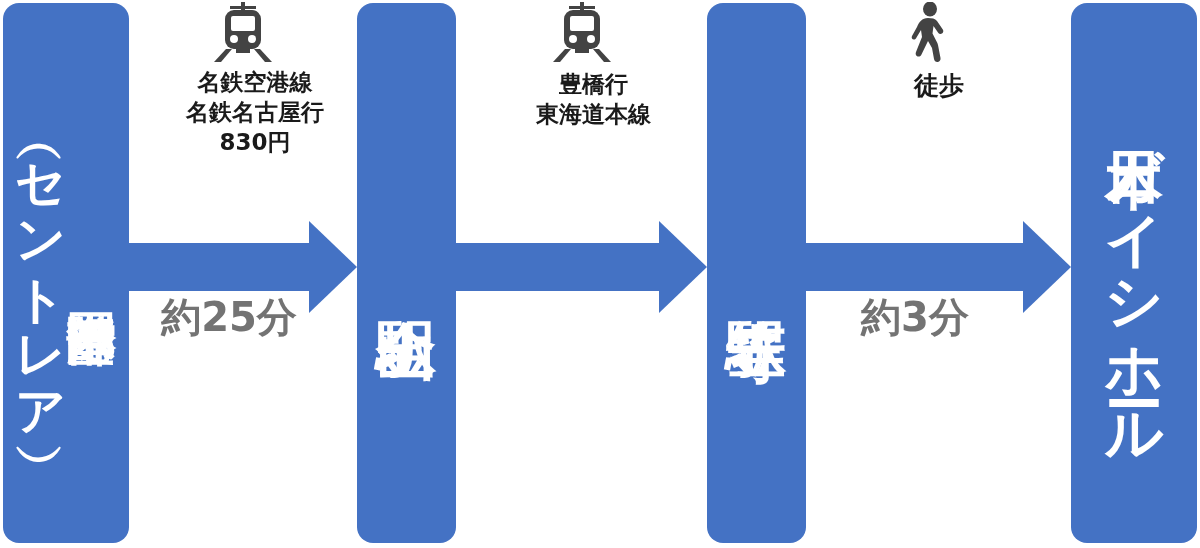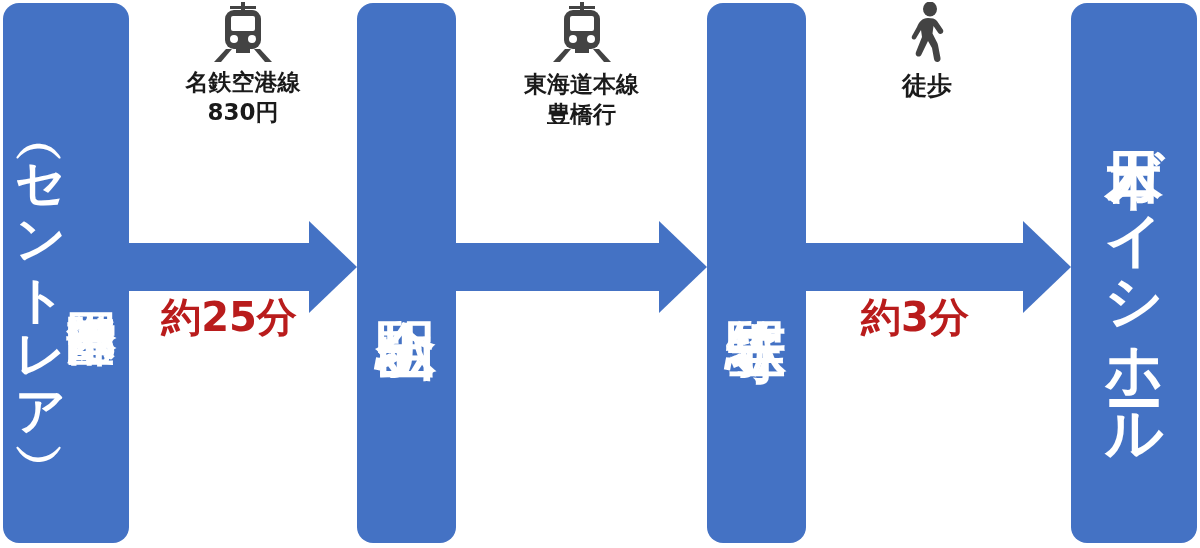--- a/index.html
+++ b/index.html
@@ -70,21 +70,21 @@
     width: 62px;
     height: 60px;
     display: block;
   }
   #seg-0 .mode-icon { top: 2px; }
   #seg-1 .mode-icon { top: 2px; }
   #seg-2 .mode-icon { top: 2px; width: 46px; height: 62px; }
 
   .mode-label {
     position: absolute;
-    left: 0;
+    left: 12px;
     width: 100%;
     text-align: center;
     color: #1a1a1a;
     font-weight: bold;
     font-size: 23px;
     line-height: 1.30;
     white-space: nowrap;
     font-family: "DejaVu Sans", "Liberation Sans", sans-serif;
   }
   #seg-0 .mode-label { top: 68px; }
@@ -121,21 +121,21 @@
   #seg-1 .arrow-head  { left: 203px; }
   #seg-2 .arrow-shaft { width: 217px; }
   #seg-2 .arrow-head  { left: 217px; }
 
   .duration {
     position: absolute;
     top: 297px;
     left: 0;
     width: 100%;
     text-align: center;
-    color: #b91c1c;
+    color: #737373;
     font-weight: bold;
     font-size: 40px;
     line-height: 1;
     white-space: nowrap;
     font-family: "DejaVu Sans", "Liberation Sans", sans-serif;
   }
   #seg-0 .duration { padding-right: 28px; box-sizing: border-box; }
   #seg-2 .duration { padding-right: 24px; box-sizing: border-box; }
 </style>
 </head>
@@ -155,20 +155,21 @@
       <rect x="13" y="8" width="36" height="39" rx="9" fill="#434343"></rect>
       <rect x="19" y="14" width="24" height="15" rx="2" fill="#ffffff"></rect>
       <circle cx="22" cy="37" r="4" fill="#ffffff"></circle>
       <circle cx="40" cy="37" r="4" fill="#ffffff"></circle>
       <polygon points="14,47 20,47 9,60 2,60" fill="#434343"></polygon>
       <polygon points="42,47 48,47 60,60 53,60" fill="#434343"></polygon>
       <rect x="24" y="47" width="14" height="4" fill="#434343"></rect>
     </svg>
     <div class="mode-label">
       <div>名鉄空港線</div>
+      <div>名鉄名古屋行</div>
       <div>830円</div>
     </div>
     <div class="arrow">
       <div class="arrow-shaft"></div>
       <div class="arrow-head"></div>
     </div>
     <div class="duration">約25分</div>
   </div>
 
   <div class="station-box" id="box-1">
@@ -181,22 +182,22 @@
       <rect x="18" y="4" width="26" height="3" fill="#434343"></rect>
       <rect x="13" y="8" width="36" height="39" rx="9" fill="#434343"></rect>
       <rect x="19" y="14" width="24" height="15" rx="2" fill="#ffffff"></rect>
       <circle cx="22" cy="37" r="4" fill="#ffffff"></circle>
       <circle cx="40" cy="37" r="4" fill="#ffffff"></circle>
       <polygon points="14,47 20,47 9,60 2,60" fill="#434343"></polygon>
       <polygon points="42,47 48,47 60,60 53,60" fill="#434343"></polygon>
       <rect x="24" y="47" width="14" height="4" fill="#434343"></rect>
     </svg>
     <div class="mode-label">
+      <div>豊橋行</div>
       <div>東海道本線</div>
-      <div>豊橋行</div>
     </div>
     <div class="arrow">
       <div class="arrow-shaft"></div>
       <div class="arrow-head"></div>
     </div>
   </div>
 
   <div class="station-box" id="box-2">
     <span class="station-col">笠寺駅</span>
   </div>

